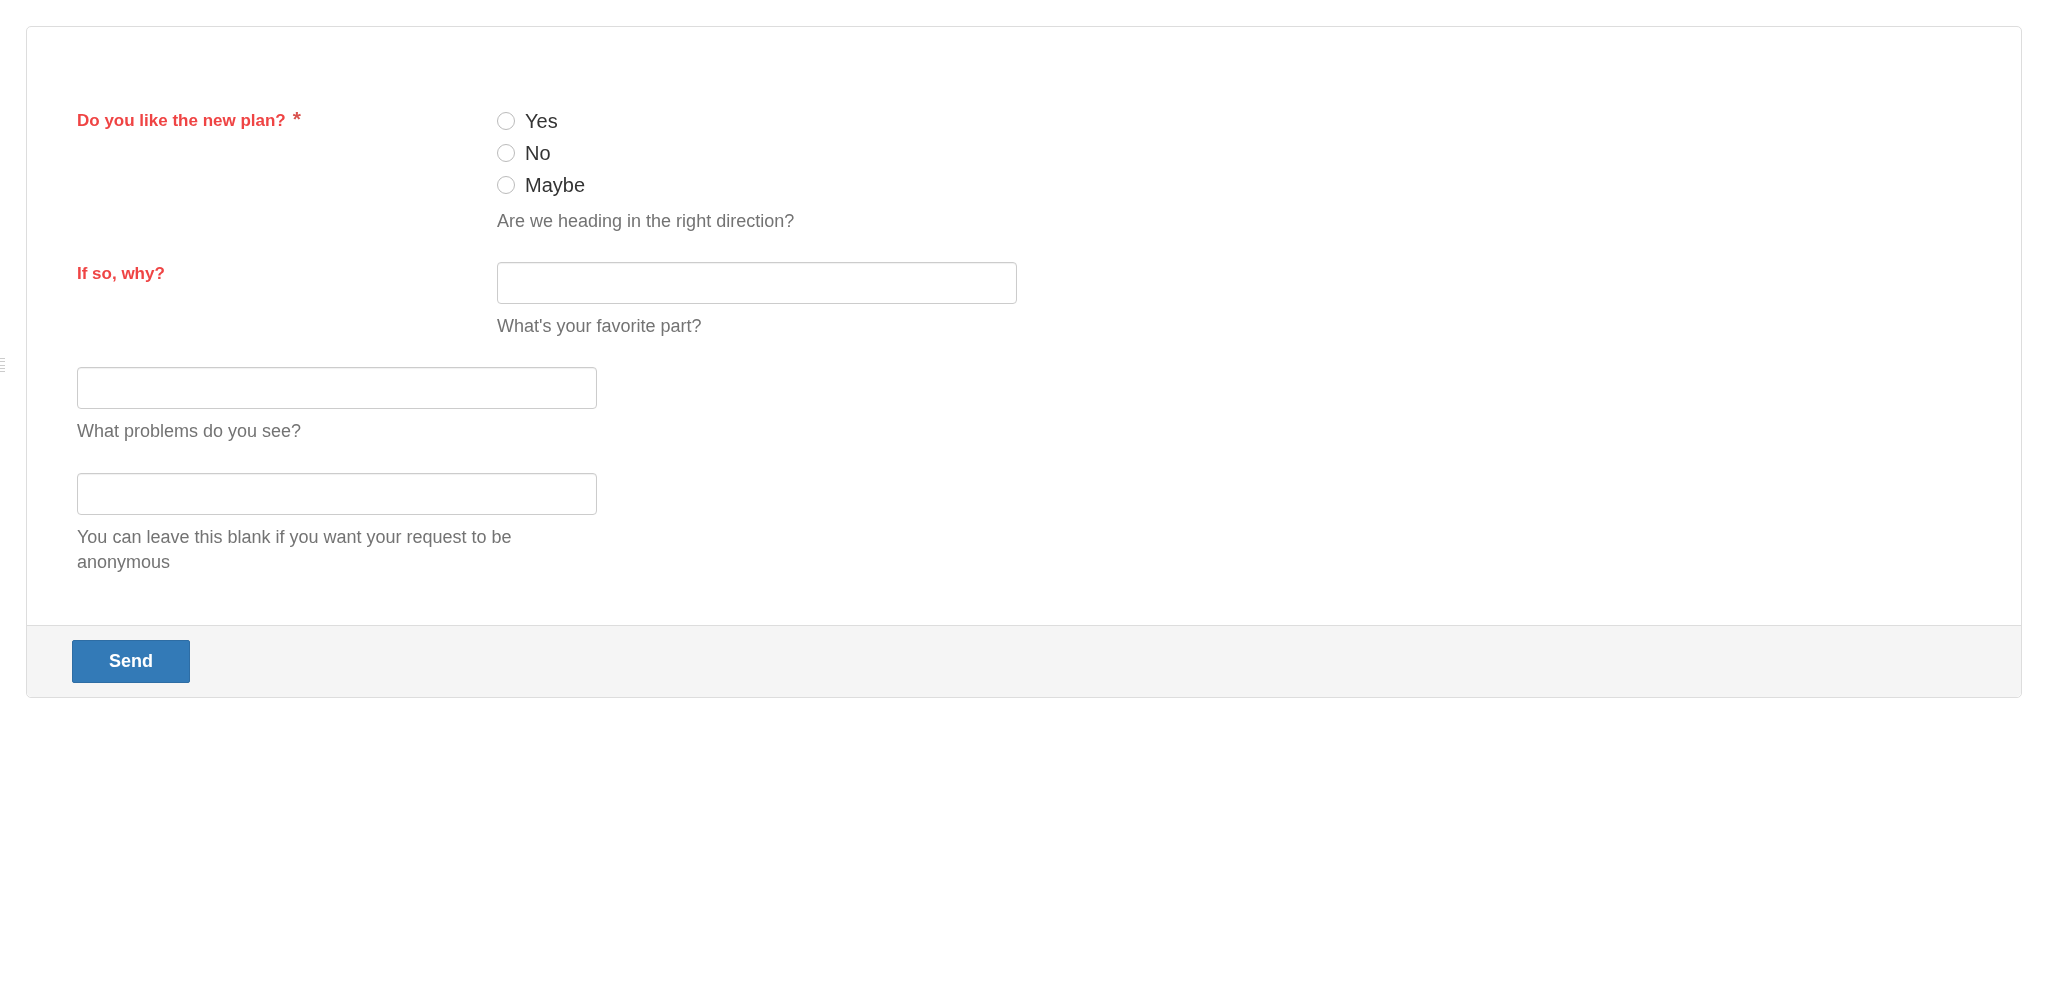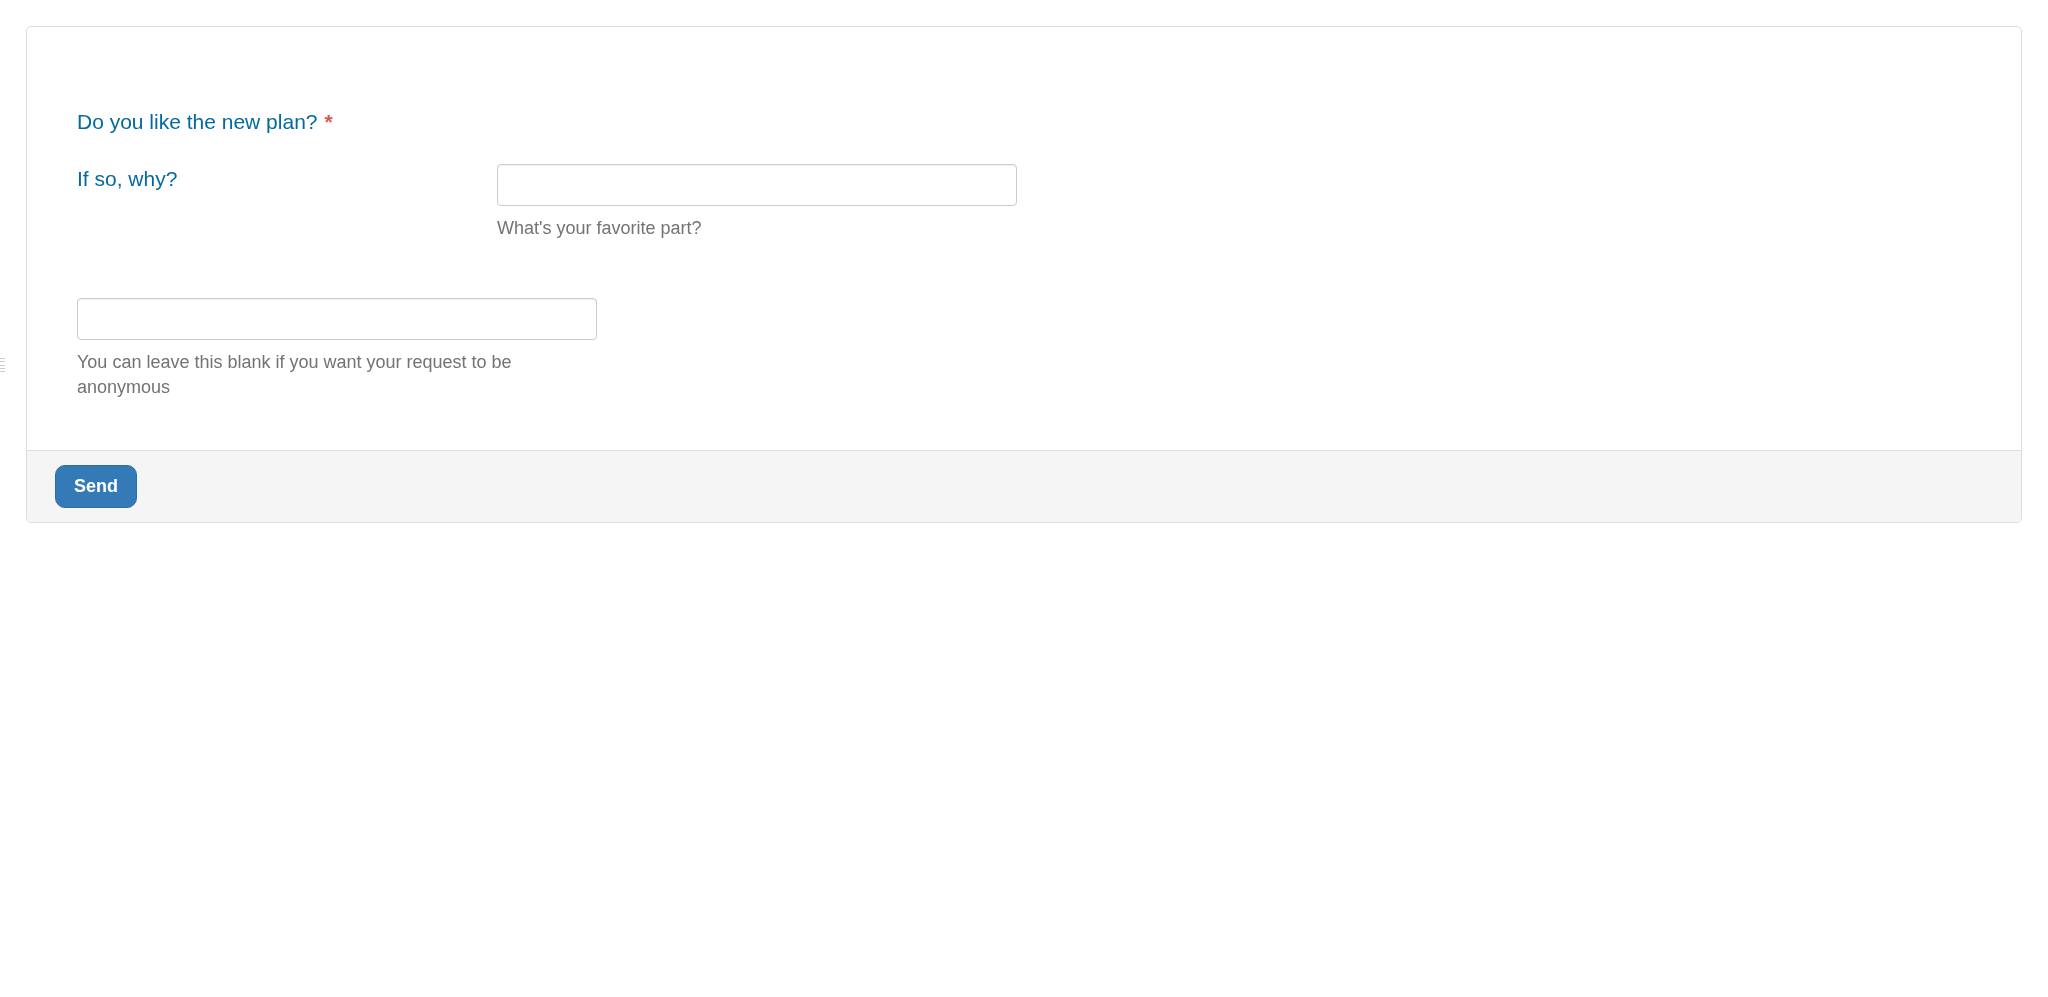--- a/index.html
+++ b/index.html
@@ -34,23 +34,23 @@
       flex: 0 0 420px;
       padding-right: 20px;
     }
     .col-input {
       flex: 0 0 520px;
     }
     .col-input-wide {
       flex: 1;
     }
     .control-label {
-      font-weight: 400;
-      font-size: 21px;
-      color: #0369a1;
+      font-weight: 700;
+      font-size: 17px;
+      color: #ef4444;
       line-height: 1.4;
       display: inline;
     }
     .required-star {
       color: #d9534f;
       font-weight: 700;
       font-size: 21px;
       margin-left: 2px;
     }
     .radio-option {
@@ -103,24 +103,25 @@
       border-top: 1px solid #ddd;
       padding: 14px 28px;
       border-radius: 0 0 5px 5px;
     }
     .btn-primary {
       background: #337ab7;
       border: 1px solid #2e6da4;
       color: #fff;
       font-size: 18px;
       font-weight: 700;
-      padding: 8px 18px;
-      border-radius: 10px;
+      padding: 8px 36px;
+      border-radius: 2px;
       cursor: pointer;
       line-height: 1.4;
+      margin-left: 17px;
     }
     .left-nub {
       position: absolute;
       left: 0;
       top: 358px;
       width: 5px;
       height: 14px;
       border-top: 1px solid #ccc;
       border-bottom: 1px solid #ccc;
       display: flex;
@@ -143,33 +144,52 @@
 </div>
 
 <div class="panel">
   <div class="panel-body">
 
     <div class="form-group radio-group">
       <div class="col-label">
         <span class="control-label">Do you like the new plan?</span>
         <span class="required-star">*</span>
       </div>
+      <div class="col-input">
+        <div class="radio-option">
+          <input type="radio" name="like_plan" style="">
+          <label>Yes</label>
+        </div>
+        <div class="radio-option">
+          <input type="radio" name="like_plan" style="">
+          <label>No</label>
+        </div>
+        <div class="radio-option">
+          <input type="radio" name="like_plan" style="">
+          <label>Maybe</label>
+        </div>
+        <span class="help-block">Are we heading in the right direction?</span>
+      </div>
     </div>
 
     <div class="form-group">
       <div class="col-label">
         <span class="control-label">If so, why?</span>
       </div>
       <div class="col-input">
         <input type="text" class="form-control" value="" style="">
         <span class="help-block">What's your favorite part?</span>
       </div>
     </div>
 
     <div class="form-group">
+      <div class="col-input">
+        <input type="text" class="form-control" value="" style="">
+        <span class="help-block">What problems do you see?</span>
+      </div>
     </div>
 
 
     <div class="form-group" style="margin-bottom:10px;">
       <div class="col-input-wide" style="max-width:520px;">
         <input type="text" class="form-control" style="width: 520px;" value="">
         <span class="help-block">You can leave this blank if you want your request to be anonymous</span>
       </div>
     </div>
 

